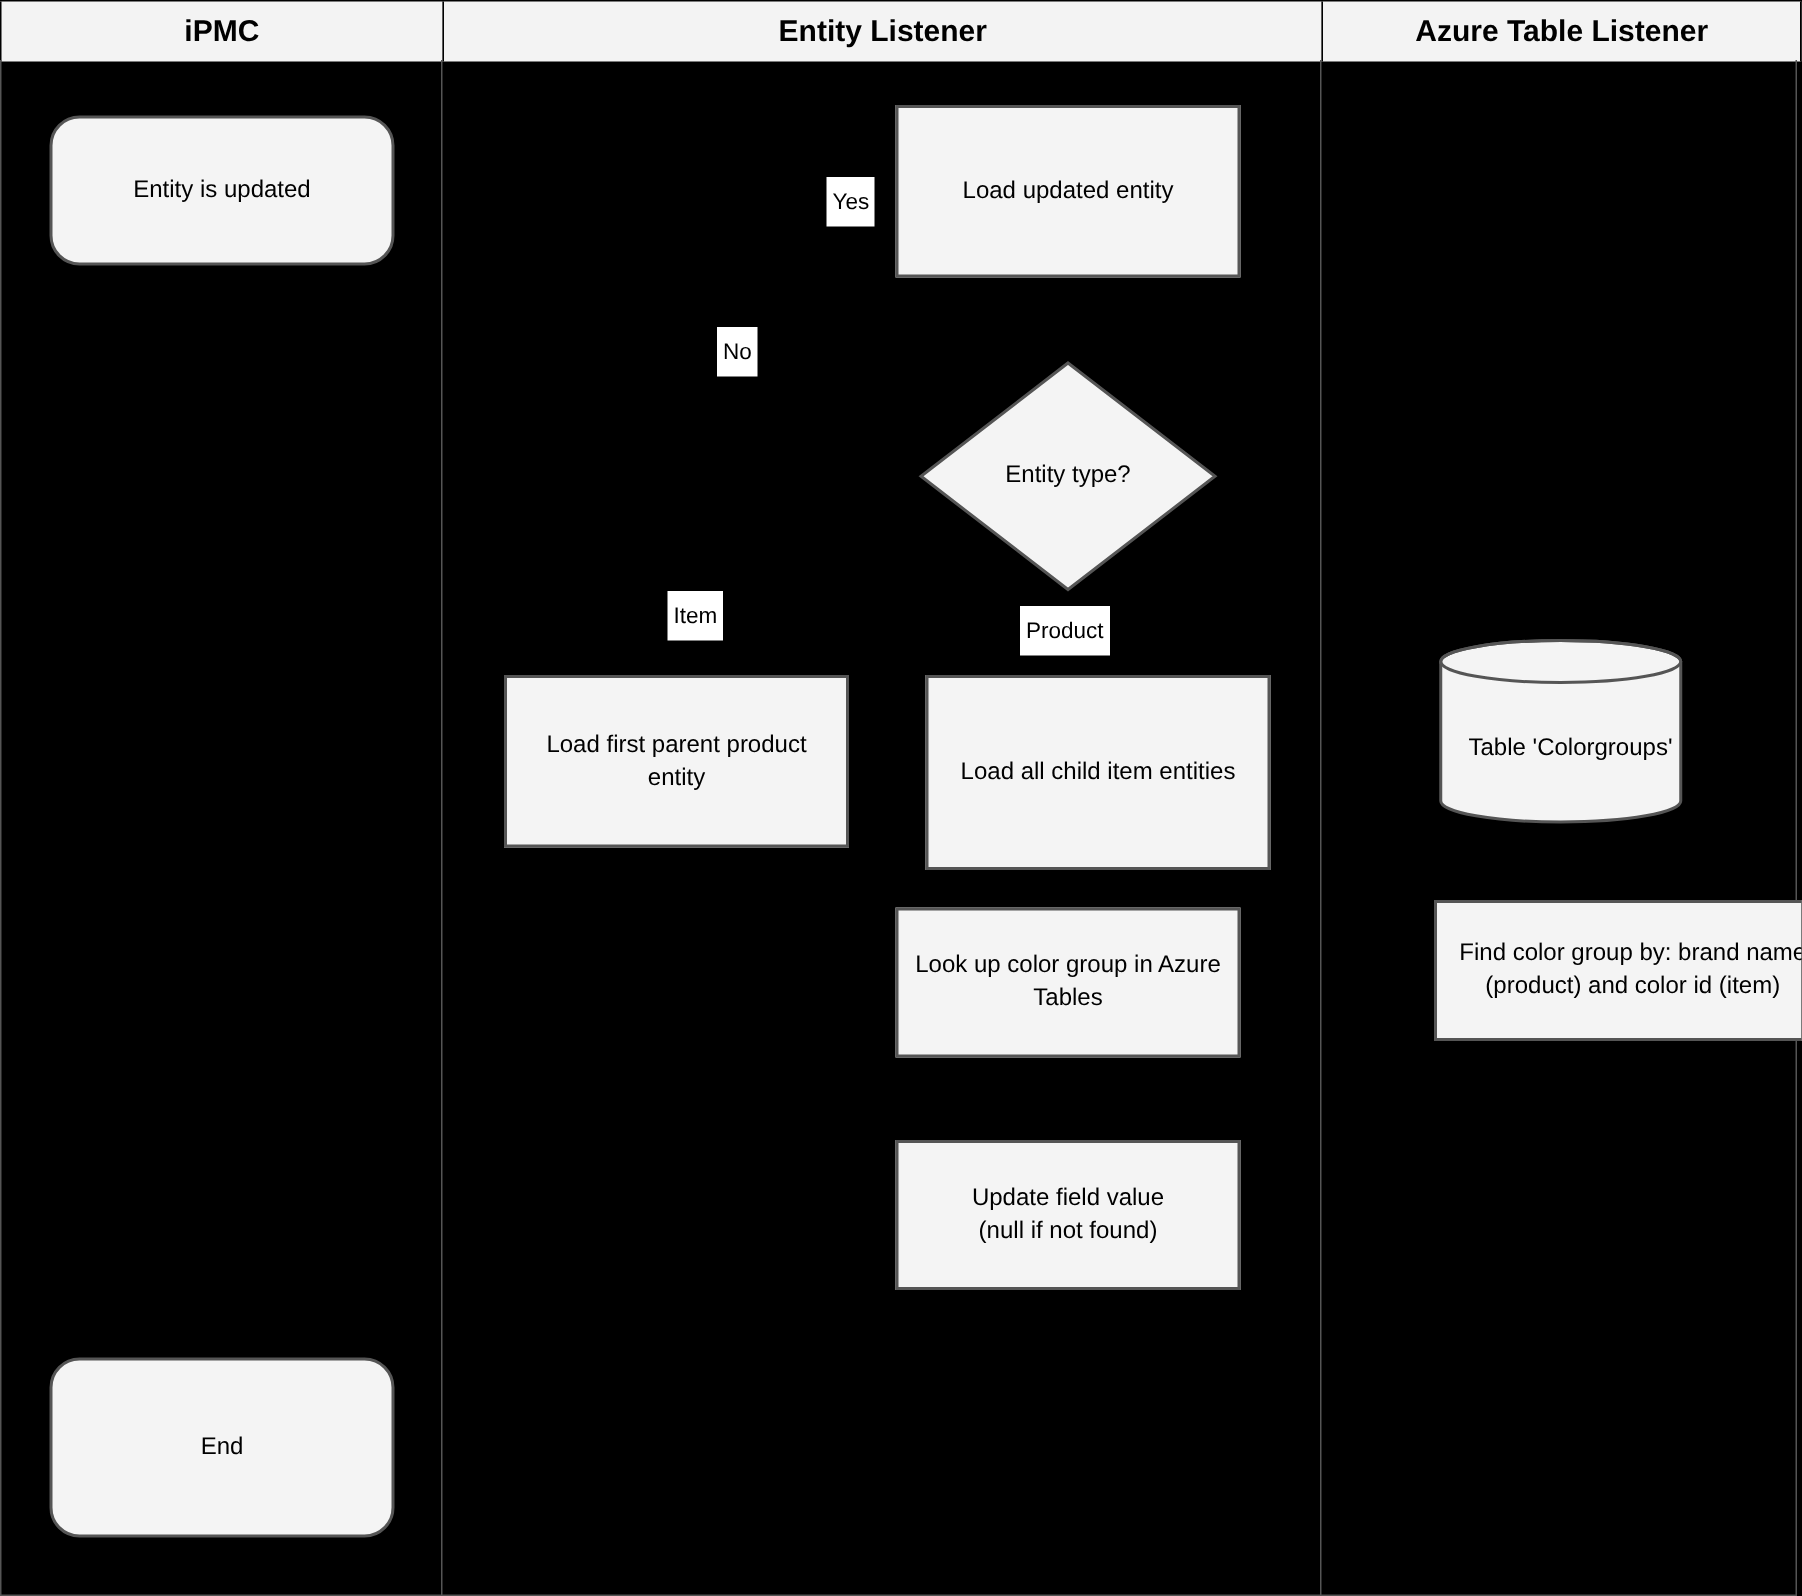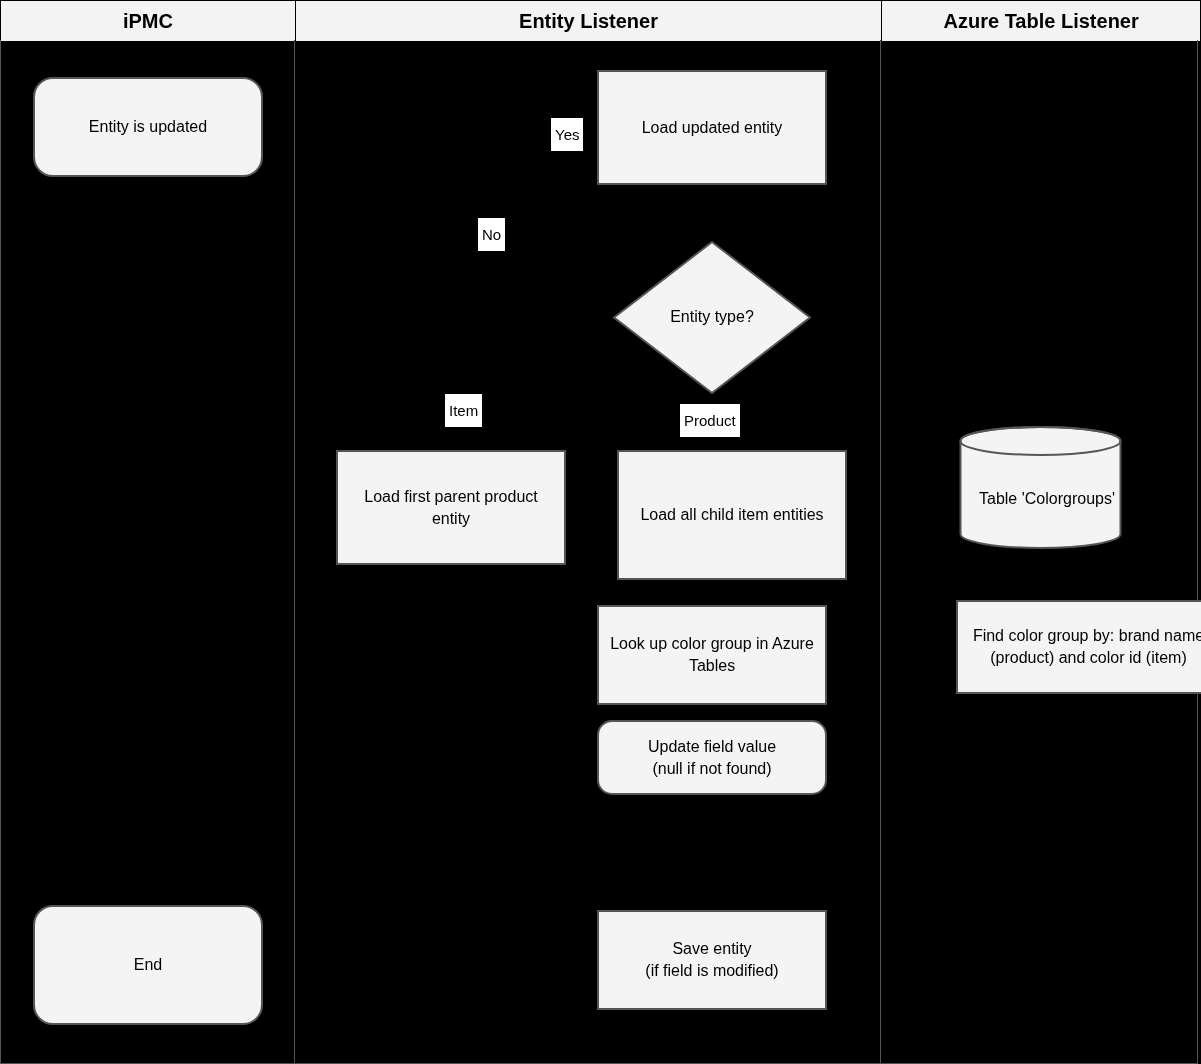--- a/index.html
+++ b/index.html
@@ -147,25 +147,23 @@
     </svg>
     <div class="diamond-text">Entity type?</div>
   </div>
 
   <div class="node" style="left:336px; top:450px; width:230px; height:115px;">Load first parent product entity</div>
 
   <div class="node" style="left:597px; top:450px; width:230px; height:130px;margin-left:20px;">Load all child item entities</div>
 
   <div class="node" style="left:597px; top:605px; width:230px; height:100px;">Look up color group in Azure Tables</div>
 
-  <div class="node" style="left:597px; top:720px; width:230px; height:75px; white-space:pre-line;border-radius:15px;">Update field value
+  <div class="node" style="left:597px; top:760px; width:230px; height:100px; white-space:pre-line;">Update field value
 (null if not found)</div>
 
-  <div class="node" style="left:597px; top:910px; width:230px; height:100px; white-space:pre-line;">Save entity
-(if field is modified)</div>
 
   <div class="elabel" style="left:551px; top:118px;">Yes</div>
   <div class="elabel" style="left:478px; top:218px;">No</div>
   <div class="elabel" style="left:445px; top:394px;">Item</div>
   <div class="elabel" style="left:680px; top:404px;">Product</div>
 
   <div class="cyl" style="left:958px; top:425px; width:165px; height:125px;">
     <svg width="165" height="125" viewBox="0 0 165 125">
       <ellipse cx="82.5" cy="16" rx="80" ry="14" fill="#f4f4f4" stroke="#555" stroke-width="2"></ellipse>
       <path d="M2.5 16 L2.5 109 A80 14 0 0 0 162.5 109 L162.5 16" fill="#f4f4f4" stroke="#555" stroke-width="2"></path>

